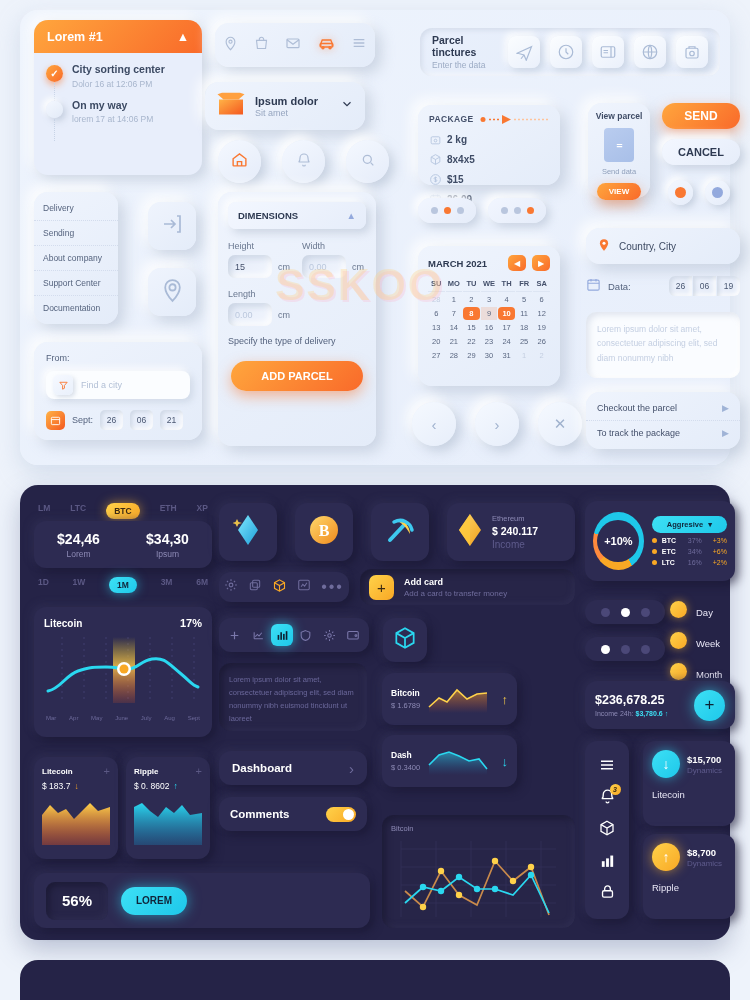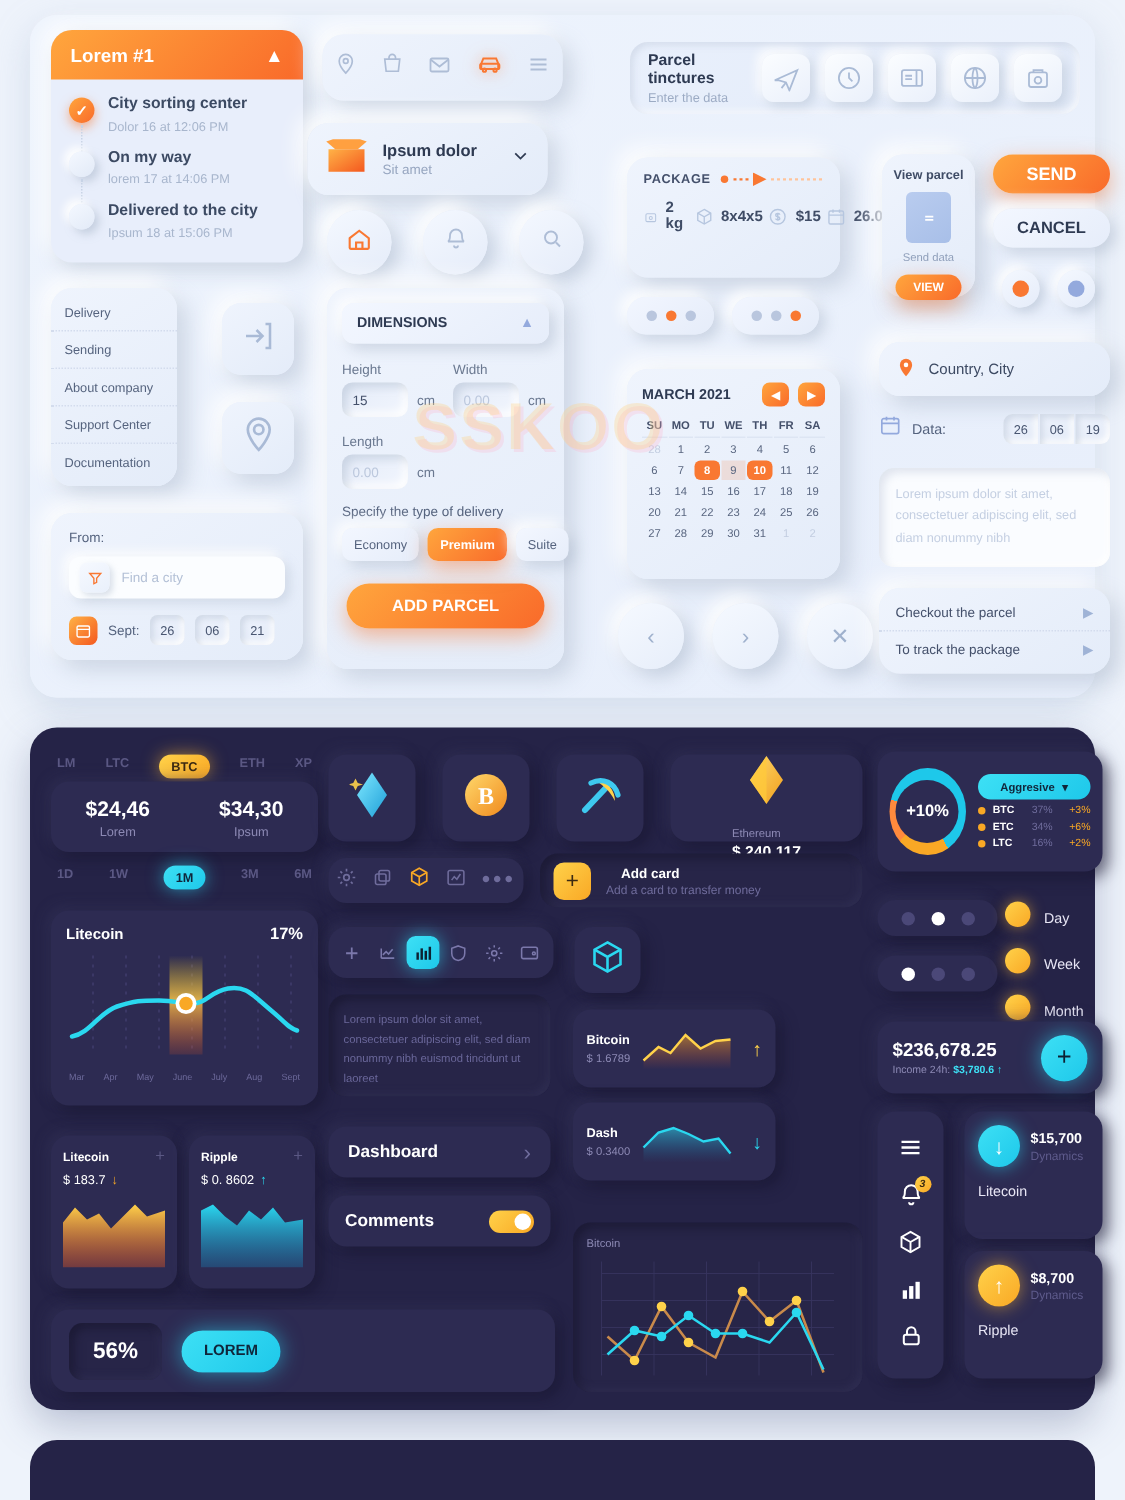--- a/index.html
+++ b/index.html
@@ -75,21 +75,21 @@
   .tc-t2{ font-size:8.5px; color:#9cabc4; margin-top:2px; }
   .tc-ic{ width:32px; height:32px; border-radius:8px; flex:none;
     background:linear-gradient(145deg,#fbfdff,#eaf0fb);
     box-shadow:3px 3px 7px rgba(163,177,198,.4), -3px -3px 7px rgba(255,255,255,.95);
     display:flex; align-items:center; justify-content:center; color:#aabbd6; }
 
   
   .pkg{ position:absolute; left:398px; top:95px; width:142px; height:80px; padding:9px 11px; }
   .pkg-hd{ display:flex; align-items:center; gap:6px; }
   .pkg-lbl{ font-size:8.5px; font-weight:bold; color:#44506b; letter-spacing:.4px; }
-  .pkg-grid{ display:grid; grid-template-columns:1fr 1fr 1fr 1fr; gap:7px 4px; margin-top:9px; }
+  .pkg-grid{ display:grid; grid-template-columns:1fr; gap:7px 4px; margin-top:9px; }
   .pkg-it{ display:flex; align-items:center; gap:5px; font-size:10px; color:#3f4c66; font-weight:600; }
 
   .dots-pill{ position:absolute; height:25px; width:58px; border-radius:13px;
     display:flex; align-items:center; justify-content:center; gap:6px;
     background:linear-gradient(145deg,#f2f6ff,#e5ecf9);
     box-shadow:4px 4px 9px rgba(163,177,198,.45), -4px -4px 9px rgba(255,255,255,.95);}
   .dt{ width:7px; height:7px; border-radius:50%; background:#b9c6de; }
   .dt.on{ background:#f97832; }
 
   
@@ -235,33 +235,33 @@
     background:#272548; box-shadow:inset 3px 3px 7px rgba(20,18,40,.6), inset -2px -2px 6px rgba(76,74,118,.28); }
   .prod-t1{ font-size:11.5px; color:#fff; font-weight:bold; }
   .prod-t2{ font-size:8px; color:#6f6c9c; margin-top:3px; }
   .prod-b{ width:66px; height:28px; border-radius:14px; font-size:10px; font-weight:bold;
     color:#10253a; display:flex; align-items:center; justify-content:center;
     background:linear-gradient(135deg,#3de0f5,#1ec8ea); box-shadow:0 0 14px rgba(45,210,240,.6); }
 
   .bigic{ position:absolute; width:58px; height:58px; border-radius:12px;
     display:flex; align-items:center; justify-content:center; }
   .ethcard{ position:absolute; left:427px; top:18px; width:128px; height:58px;
-    display:flex; align-items:center; gap:9px; padding:0 10px;flex-direction:column; }
+    display:flex; align-items:center; gap:9px; padding:0 10px; }
   .eth-n{ font-size:7.5px; color:#8d8ab5; }
   .eth-p{ font-size:10.5px; color:#fff; font-weight:bold; margin:2px 0; }
   .eth-s{ font-size:10px; color:#5e5b8c; }
 
   .toolrow{ position:absolute; left:199px; top:87px; width:130px; height:30px;
     display:flex; align-items:center; justify-content:space-around; color:#6f6c9c; }
   .addcard{ position:absolute; left:340px; top:84px; width:215px; height:36px;
     display:flex; align-items:center; gap:10px; padding:0 9px; }
   .ac-sq{ width:25px; height:25px; border-radius:7px; color:#3c2a12; font-size:15px;
     display:flex; align-items:center; justify-content:center;
     background:linear-gradient(135deg,#ffd24a,#f9a825); }
-  .ac-t1{ font-size:9px; color:#fff; font-weight:bold;margin-left:10px; }
+  .ac-t1{ font-size:9px; color:#fff; font-weight:bold; }
   .ac-t2{ font-size:8px; color:#6f6c9c; margin-top:2px; }
 
   .navrow{ position:absolute; left:199px; top:133px; width:150px; height:34px;
     display:flex; align-items:center; justify-content:space-around; padding:0 4px; }
   .nv{ width:22px; height:22px; border-radius:6px; color:#7b78ab;
     display:flex; align-items:center; justify-content:center; }
   .nv.on{ background:linear-gradient(135deg,#3de0f5,#1ec8ea); color:#0d2233;
     box-shadow:0 0 12px rgba(45,210,240,.65); }
 
   .loremtx{ position:absolute; left:199px; top:178px; width:148px; height:68px;
@@ -360,27 +360,20 @@
           </div>
         </div>
         <div class="tk-row">
           <div class="tk-dot"></div>
           <div class="tk-line"></div>
           <div>
             <div class="tk-t1">On my way</div>
             <div class="tk-t2">lorem 17 at 14:06 PM</div>
           </div>
         </div>
-        <div class="tk-row">
-          <div class="tk-dot"></div>
-          <div>
-            <div class="tk-t1">Delivered to the city</div>
-            <div class="tk-t2">Ipsum 18 at 15:06 PM</div>
-          </div>
-        </div>
       </div>
     </div>
 
     <div class="iconbar n-card">
       <span class="ic">
         <svg width="15" height="15" viewBox="0 0 24 24" fill="none" stroke="currentColor" stroke-width="1.8">
             <path d="M12 22s7-7.5 7-13a7 7 0 10-14 0c0 5.5 7 13 7 13z"></path>
             <circle cx="12" cy="9" r="2.5"></circle>
           </svg>
       </span>
@@ -644,25 +637,20 @@
         </div>
       </div>
       <div style="margin-top:11px">
         <div class="dim-lbl">Length</div>
         <div class="dim-fld">
           <div class="dim-inp n-in ph">0.00</div>
           <span class="cm">cm</span>
         </div>
       </div>
       <div class="dtype">Specify the type of delivery</div>
-      <div class="seg">
-        <div class="sg n-btn">Economy</div>
-        <div class="sg on orange orange-glow">Premium</div>
-        <div class="sg n-btn">Suite</div>
-      </div>
       <div class="addp orange orange-glow">ADD PARCEL</div>
     </div>
 
     <div class="cal n-card">
       <div class="cal-hd">
         <span class="cal-m">MARCH 2021</span>
         <span class="cal-nav">
           <span class="cnb orange">◀</span>
           <span class="cnb orange">▶</span>
         </span>

